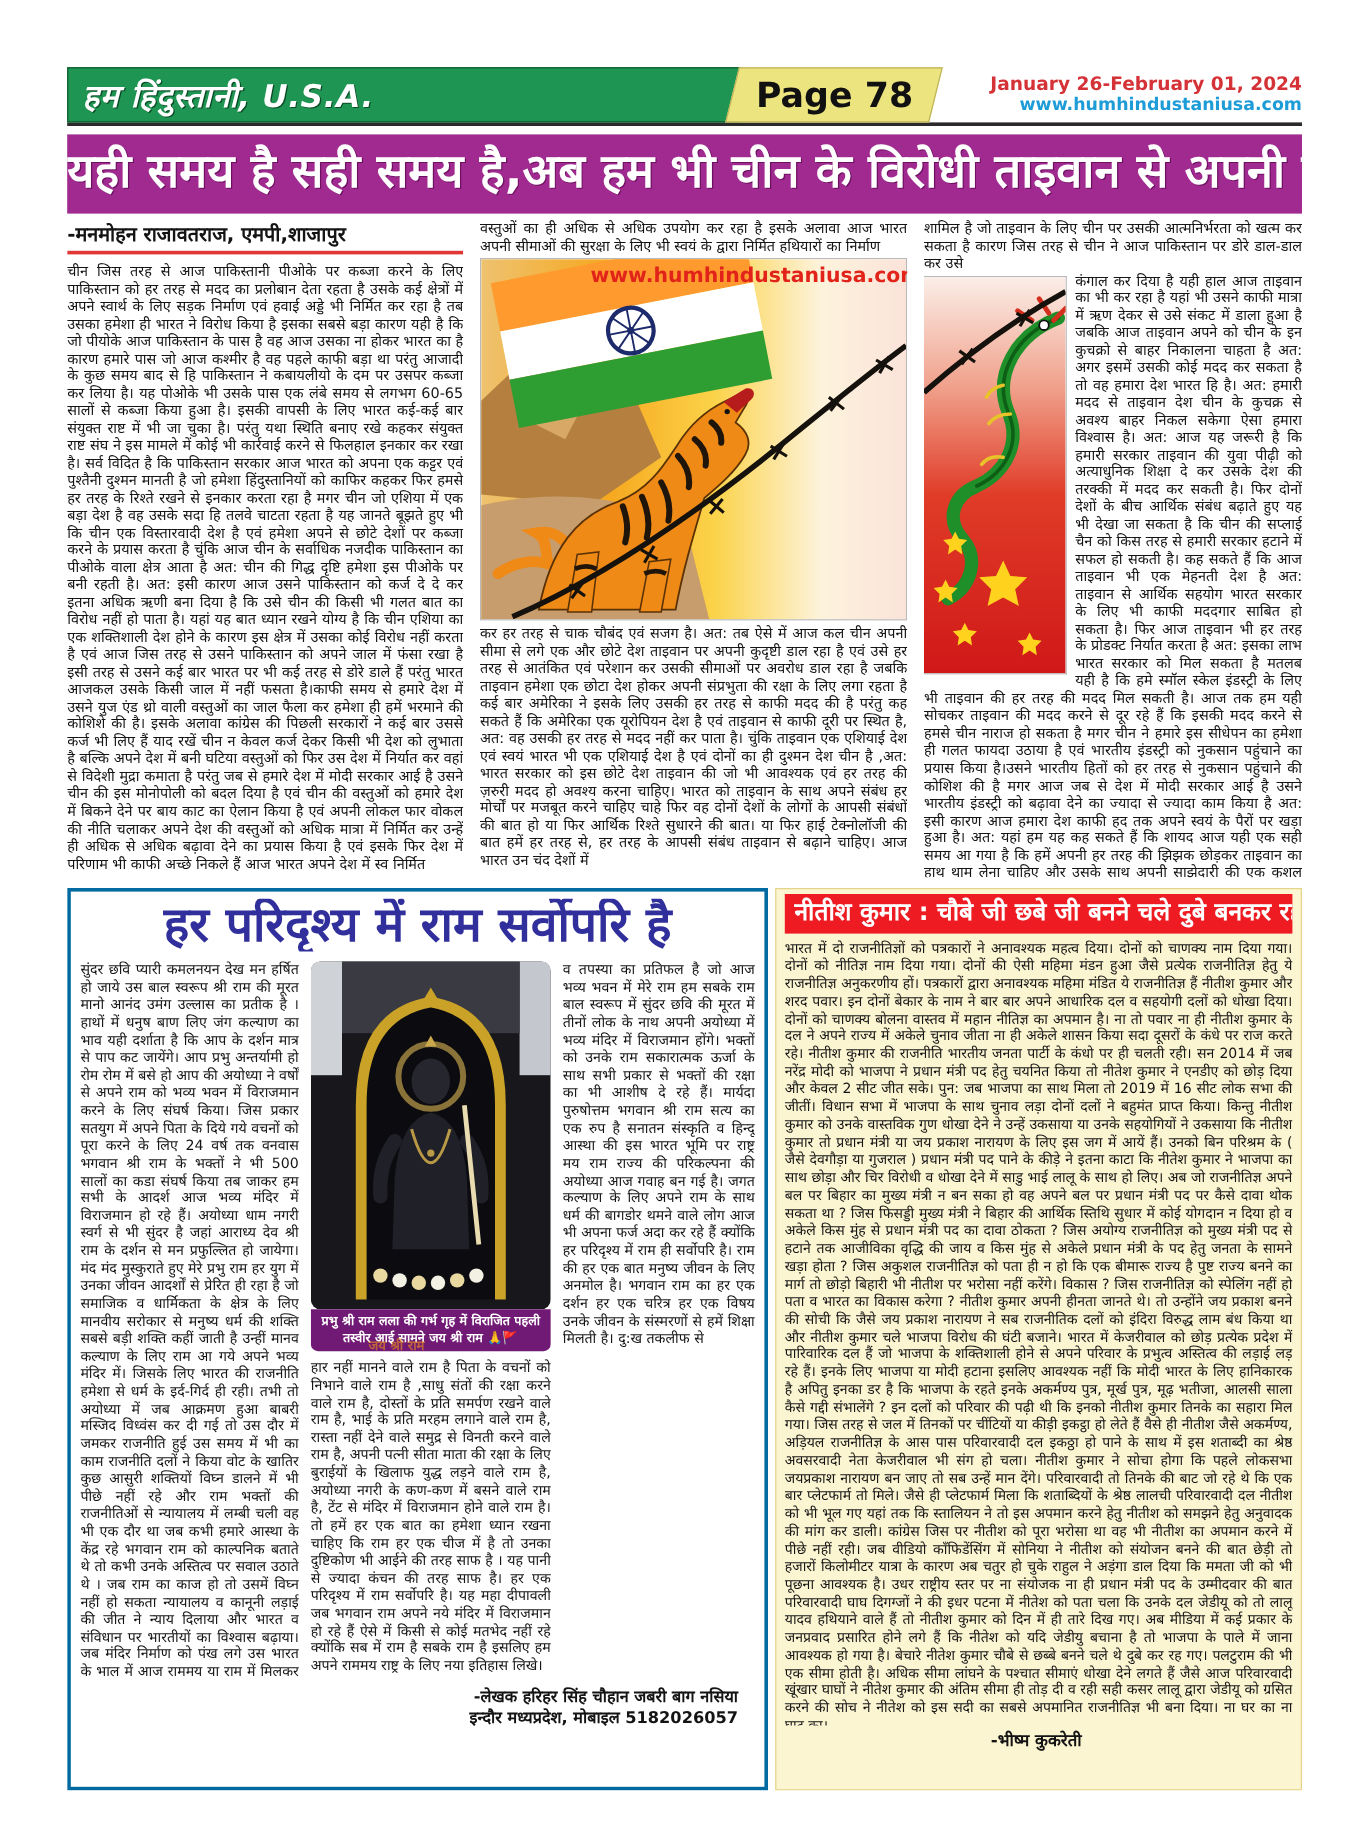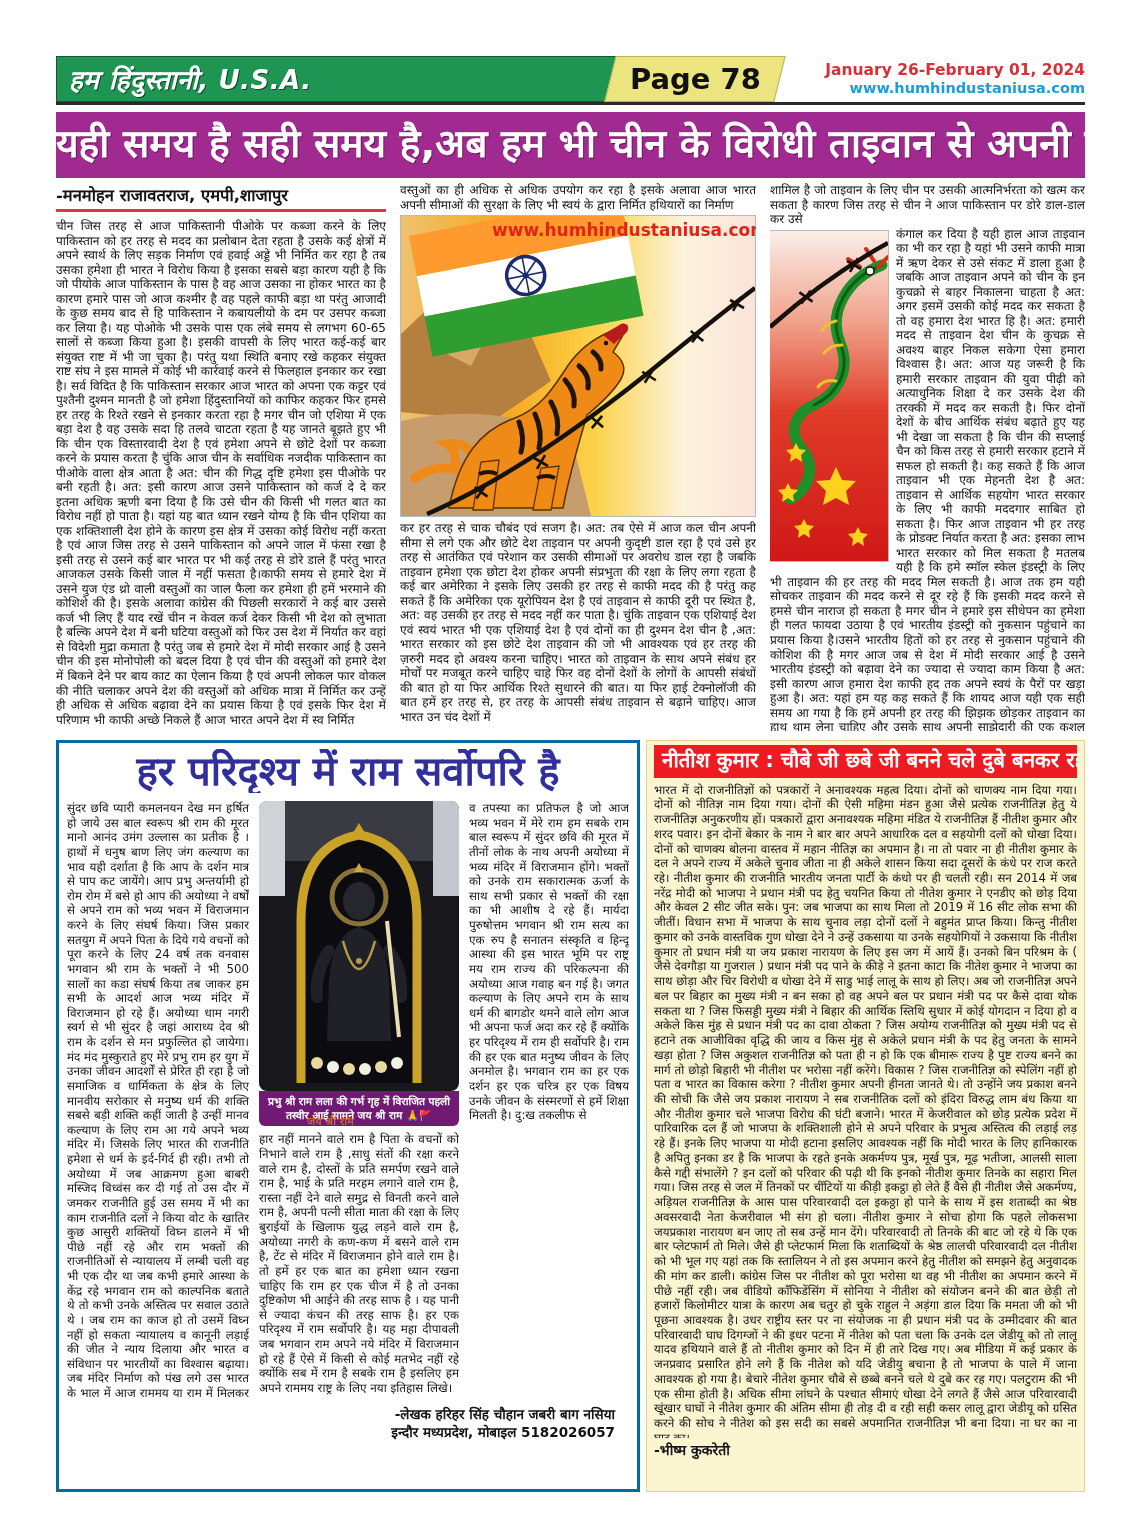--- a/index.html
+++ b/index.html
@@ -53,21 +53,21 @@
   .ram-caption{background:#701a75;color:#fff;font-size:10.5px;font-weight:bold;text-align:center;
     padding:4px 4px;line-height:1.3;border-radius:0 0 6px 6px;position:relative;}
   .caption-mark{position:absolute;bottom:-2px;left:48px;color:#e98a1c;opacity:.65;font-size:11px;font-weight:bold;}
   .ram-author{margin-top:6px;text-align:right;padding-right:14px;font-weight:bold;font-size:13.5px;line-height:1.35;}
 
   
   .nitish-box{box-sizing:border-box;flex:1;background:#fcf5d2;border:1px solid #e3d489;padding:4px 7px;overflow:hidden;}
   .nitish-headline{margin:0 0 5px 0;background:#ee1b23;color:#fff;font-size:20.5px;font-weight:800;
     padding:4px 8px 5px 8px;line-height:1.15;white-space:nowrap;overflow:hidden;}
   .nitish-body{margin:0;text-align:justify;font-size:11.7px;line-height:1.26;height:655px;overflow:hidden;}
-  .nitish-author{text-align:left;font-weight:bold;font-size:14px;margin-top:2px;padding-right:4px;}
+  .nitish-author{text-align:center;font-weight:bold;font-size:14px;margin-top:2px;padding-right:4px;}
 </style>
 </head>
 <body>
 
 <div class="page">
 
   <header class="masthead">
     <div class="green-bar">
       <span class="paper">हम हिंदुस्तानी, U.S.A.</span>
     </div>

